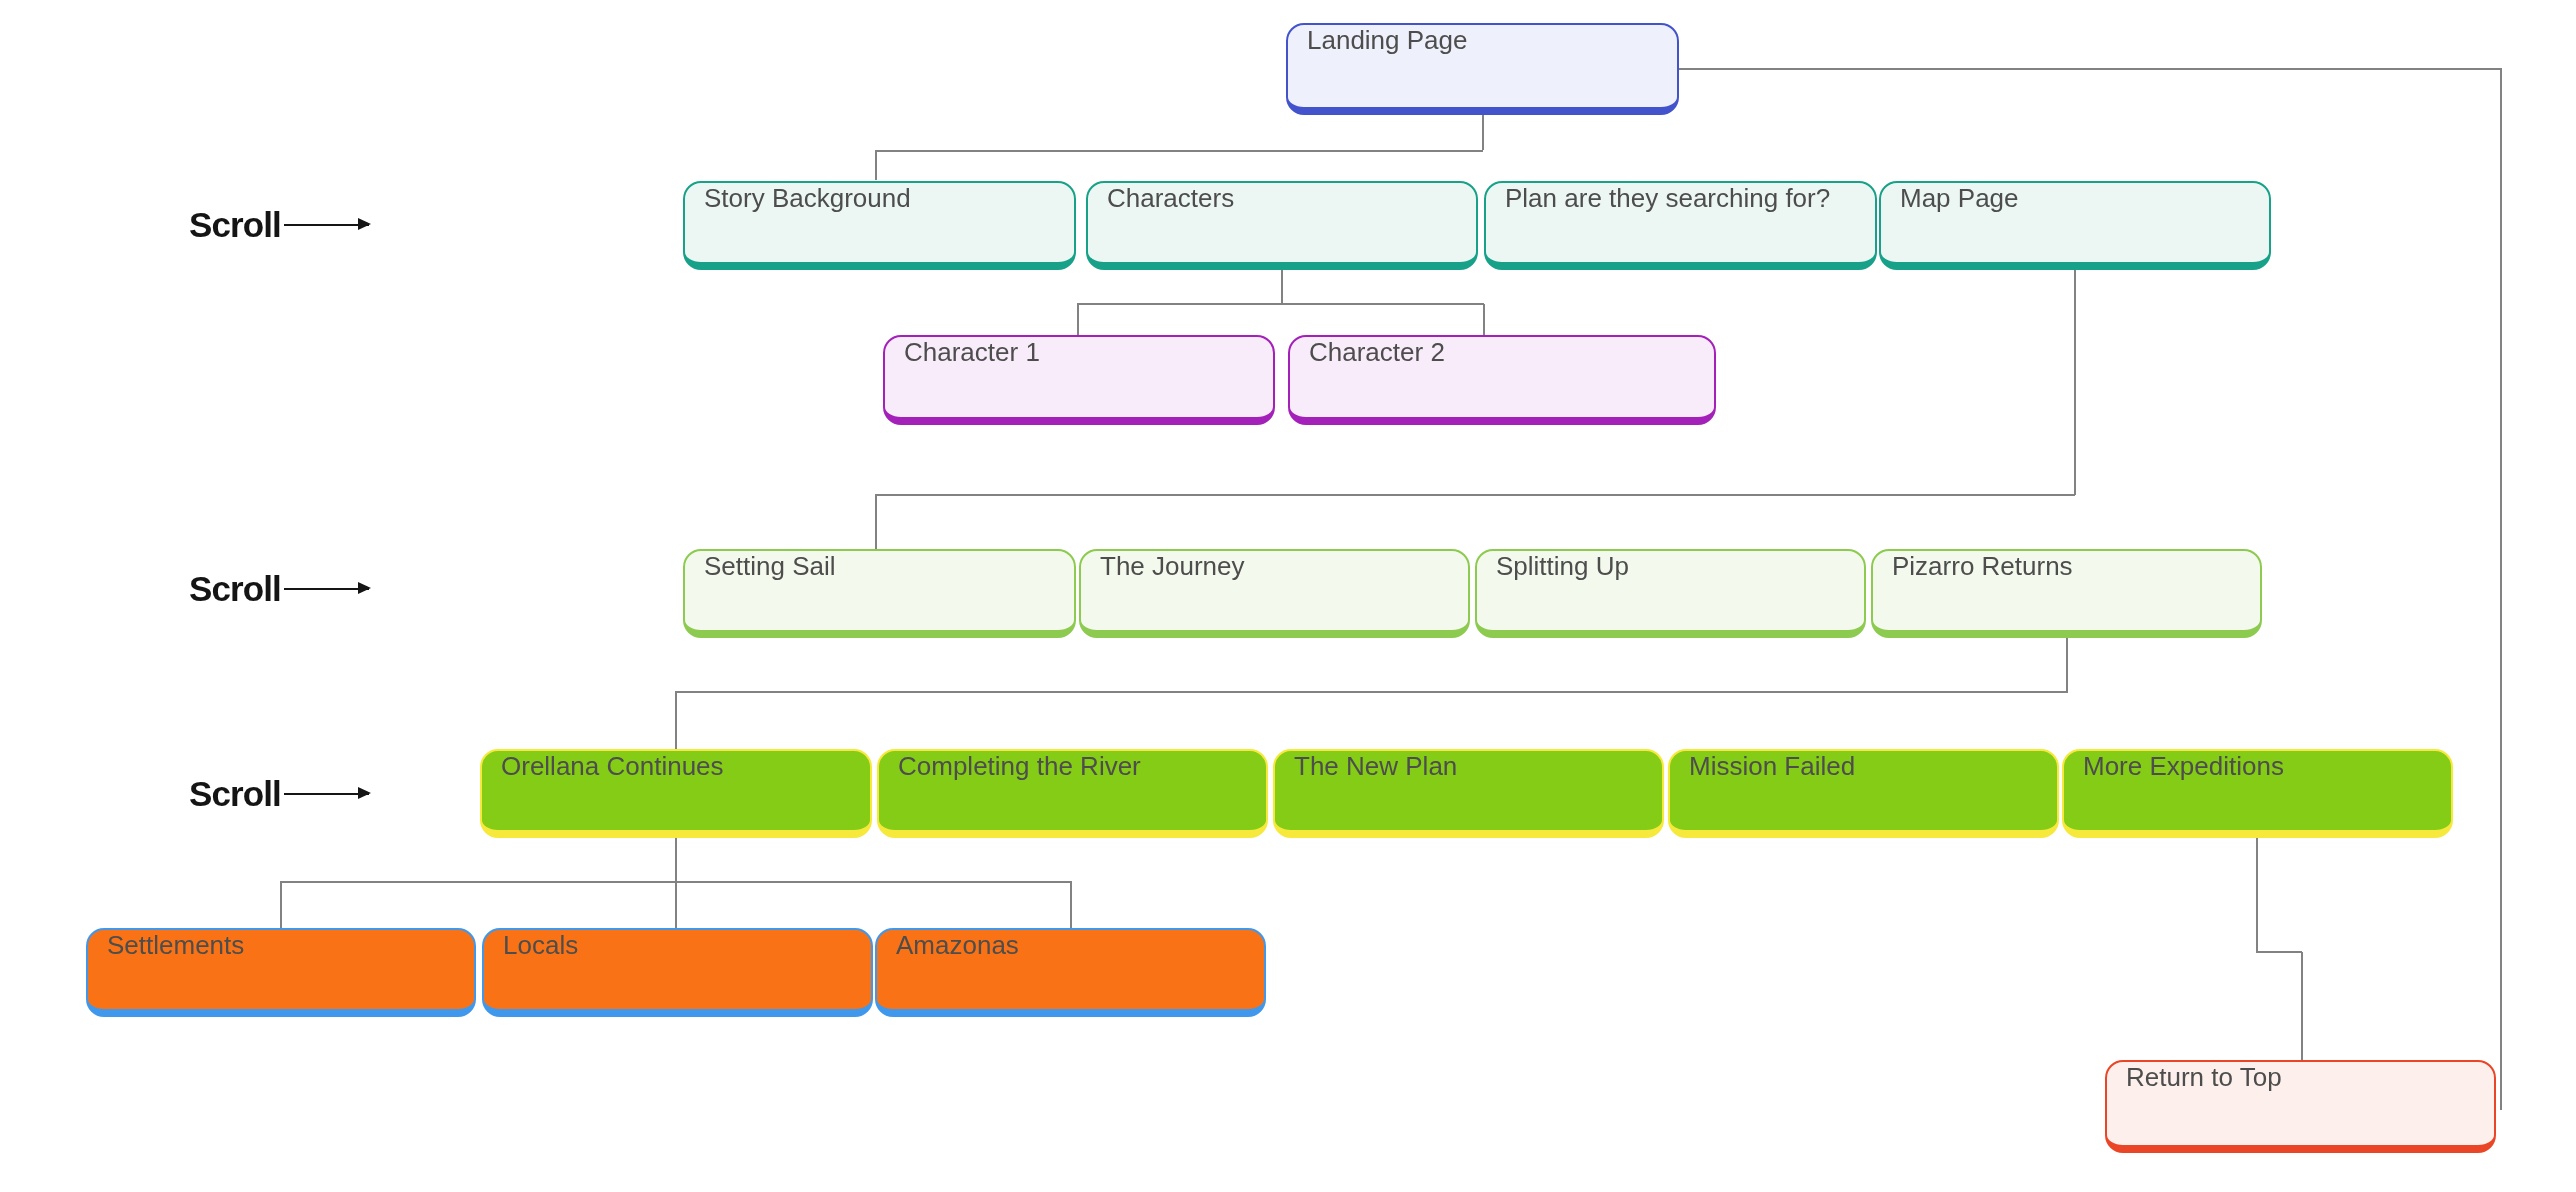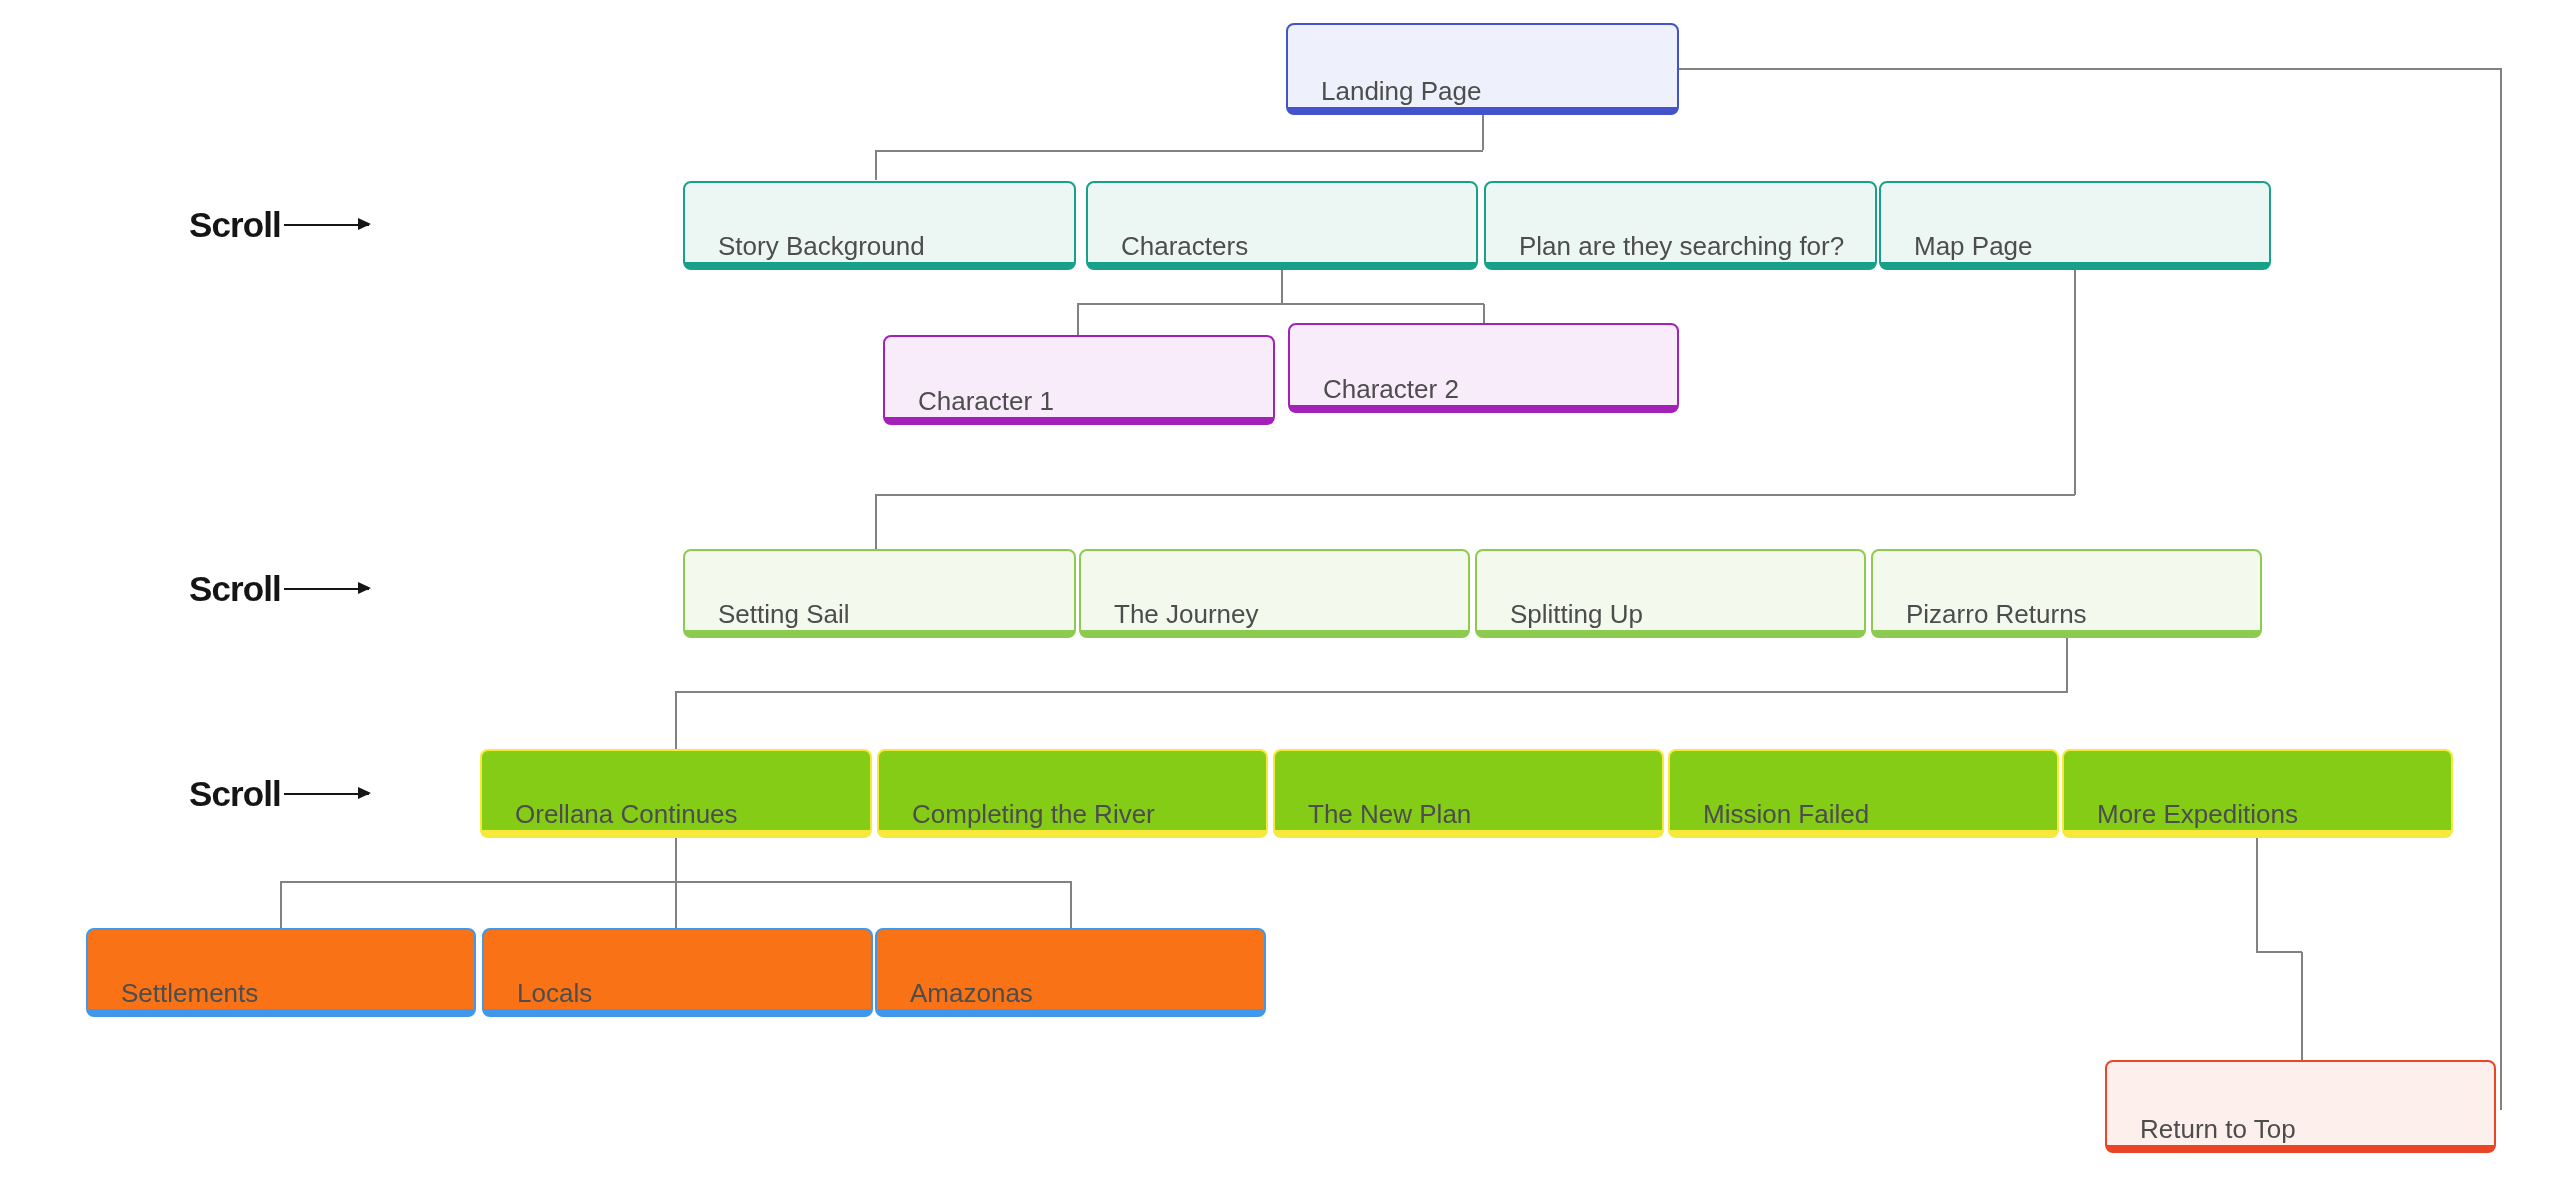--- a/index.html
+++ b/index.html
@@ -8,24 +8,24 @@
     width:2576px;height:1192px;
     background:#ffffff;
     overflow:hidden;
     font-family:"Liberation Sans","DejaVu Sans",sans-serif;
   }
   .node{
     position:absolute;
     box-sizing:border-box;
     border:2.7px solid;
     border-bottom-width:8.9px;
-    border-radius:8px;
+    border-radius:18px;
     display:flex;
-    align-items:flex-end;
-    padding-left:33px;
+    align-items:flex-start;
+    padding-left:19px;
     background:#fff;
   }
   .node .lbl{
     font-size:26px;
     color:#4d4d4d;
     white-space:nowrap;
   }
   .n-indigo{border-color:#4353cb;background:#eef0fb;}
   .n-teal  {border-color:#17a189;background:#ecf7f4;}
   .n-purple{border-color:#a321b8;background:#f8ecfb;}
@@ -127,21 +127,21 @@
   <div class="node n-teal" style="left:1484px;top:181px;width:393px;height:89px">
     <span class="lbl">Plan are they searching for?</span>
   </div>
   <div class="node n-teal" style="left:1879px;top:181px;width:392px;height:89px">
     <span class="lbl">Map Page</span>
   </div>
 
   <div class="node n-purple" style="left:883px;top:335px;width:392px;height:90px">
     <span class="lbl">Character 1</span>
   </div>
-  <div class="node n-purple" style="left:1288px;top:323px;width:391px;height:90px">
+  <div class="node n-purple" style="left:1288px;top:335px;width:428px;height:90px">
     <span class="lbl">Character 2</span>
   </div>
 
   <div class="node n-green" style="left:683px;top:549px;width:393px;height:89px">
     <span class="lbl">Setting Sail</span>
   </div>
   <div class="node n-green" style="left:1079px;top:549px;width:391px;height:89px">
     <span class="lbl">The Journey</span>
   </div>
   <div class="node n-green" style="left:1475px;top:549px;width:391px;height:89px">

